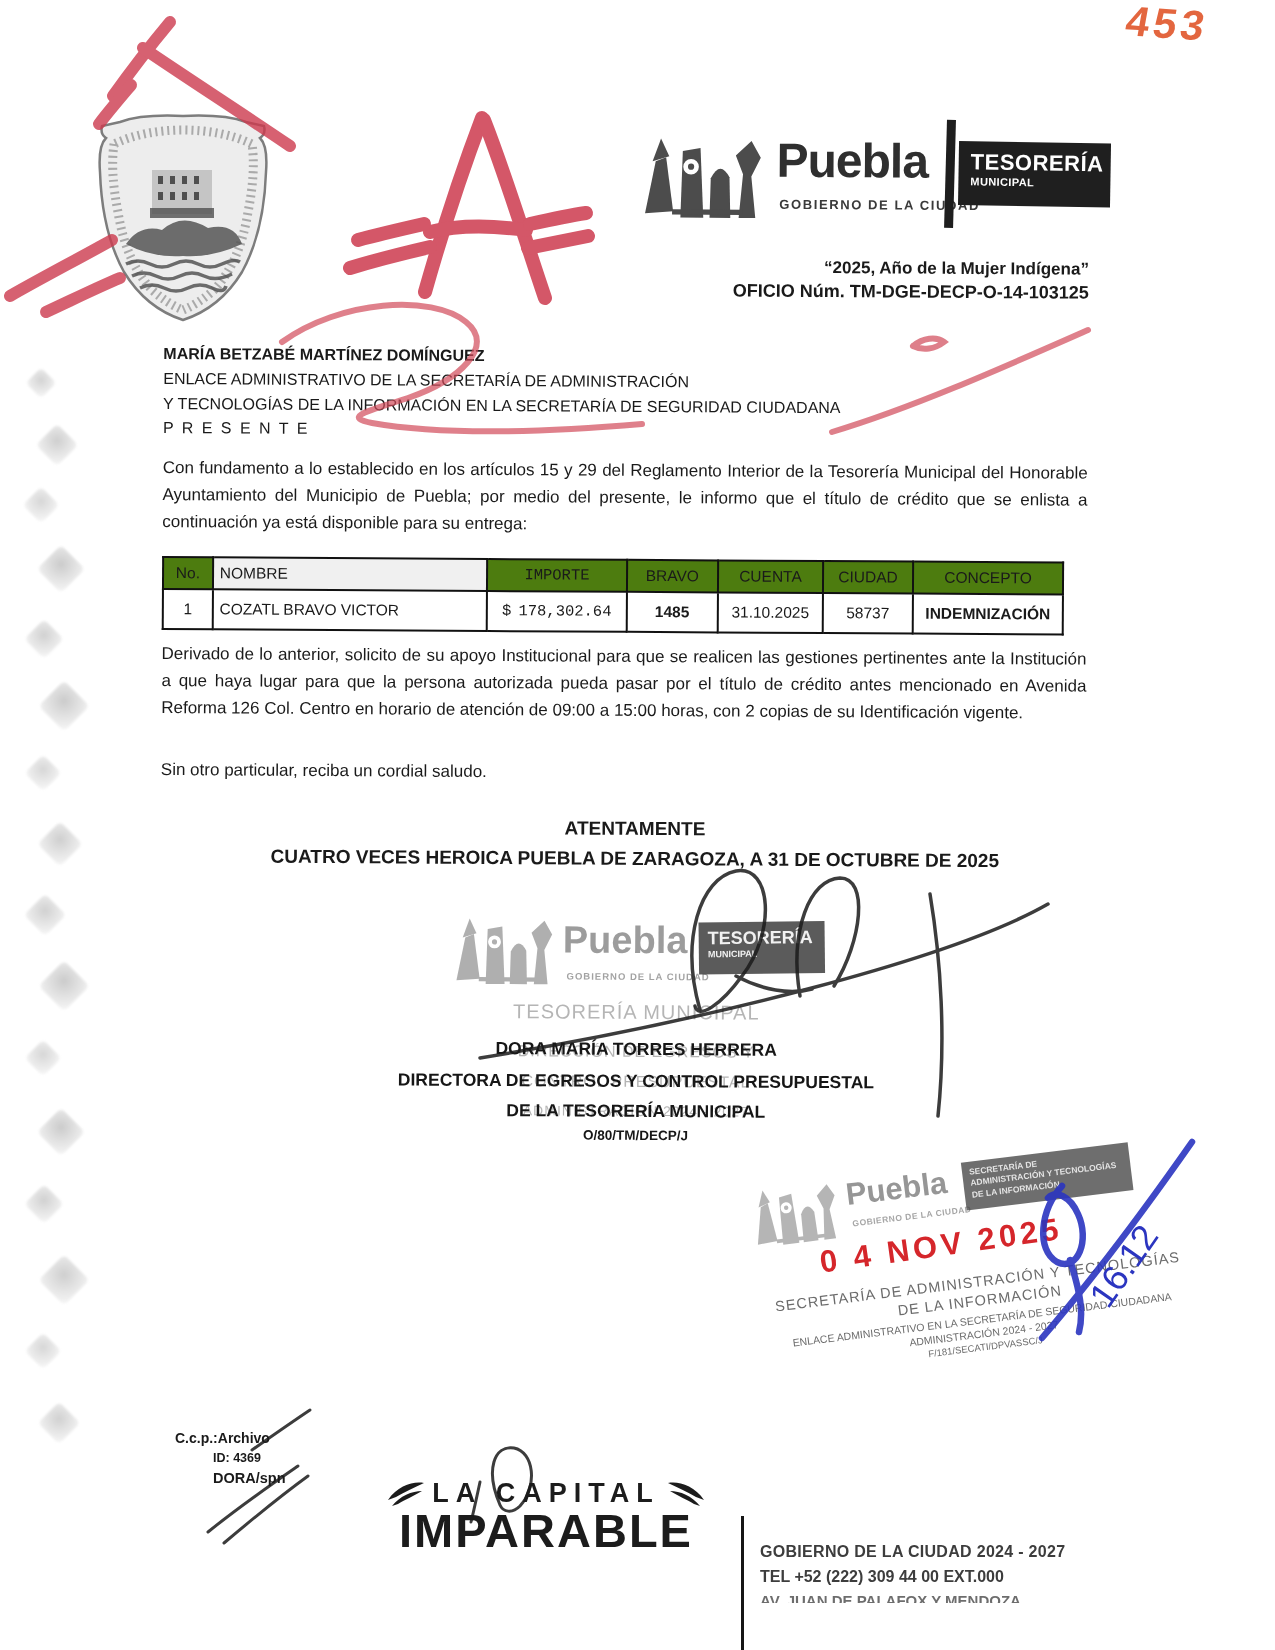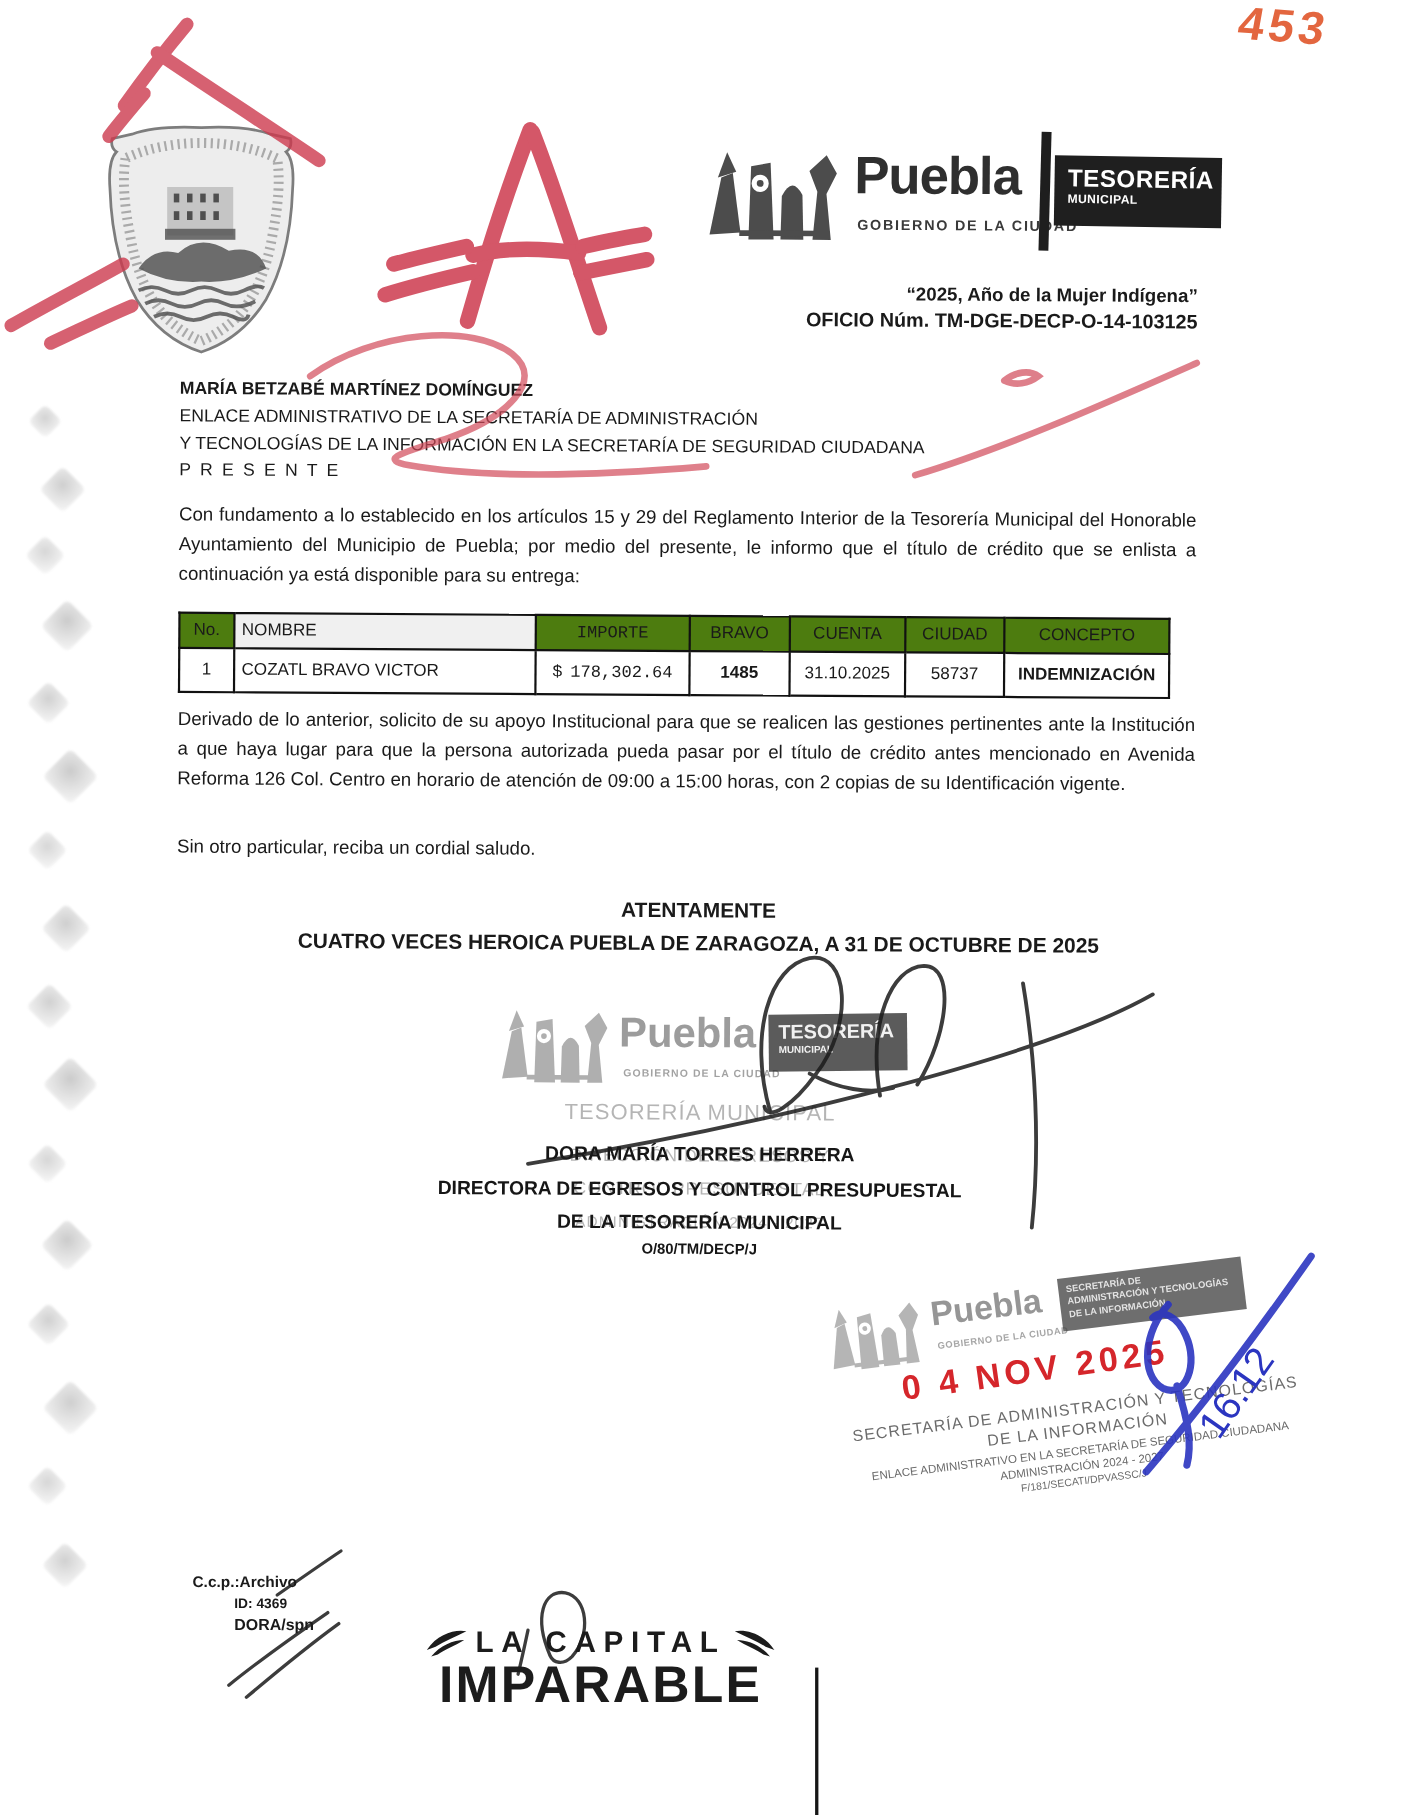--- a/index.html
+++ b/index.html
@@ -314,20 +314,25 @@
       <span class="lc">LA CAPITAL</span>
       <svg class="wing" viewBox="0 0 40 28" style="transform:scaleX(-1)">
         <path d="M2,20 C12,5 28,1 38,3 C28,8 18,12 10,17 Z" fill="currentColor"></path>
         <path d="M6,26 C14,16 26,11 36,11 C28,16 18,20 12,24 Z" fill="currentColor"></path>
       </svg>
     </div>
     <div class="imp">IMPARABLE</div>
   </div>
 
   <div class="abs vline"></div>
+  <div class="abs gov">
+    <div class="g1">GOBIERNO DE LA CIUDAD 2024 - 2027</div>
+    <div class="g2">TEL +52 (222) 309 44 00 EXT.000</div>
+    <div class="g3">AV. JUAN DE PALAFOX Y MENDOZA</div>
+  </div>
 
   <svg class="marks" viewBox="0 0 1275 1650">
 
     <g stroke="#cd3a4e" stroke-width="12" stroke-linecap="round" fill="none" opacity=".8">
       <path d="M170,22 C150,46 130,72 113,96"></path>
       <path d="M131,85 C120,98 108,112 99,124"></path>
       <path d="M143,48 C190,80 240,112 290,146"></path>
       <path d="M10,296 C45,276 80,258 112,240"></path>
       <path d="M46,312 C72,300 96,288 120,278"></path>
     </g>

